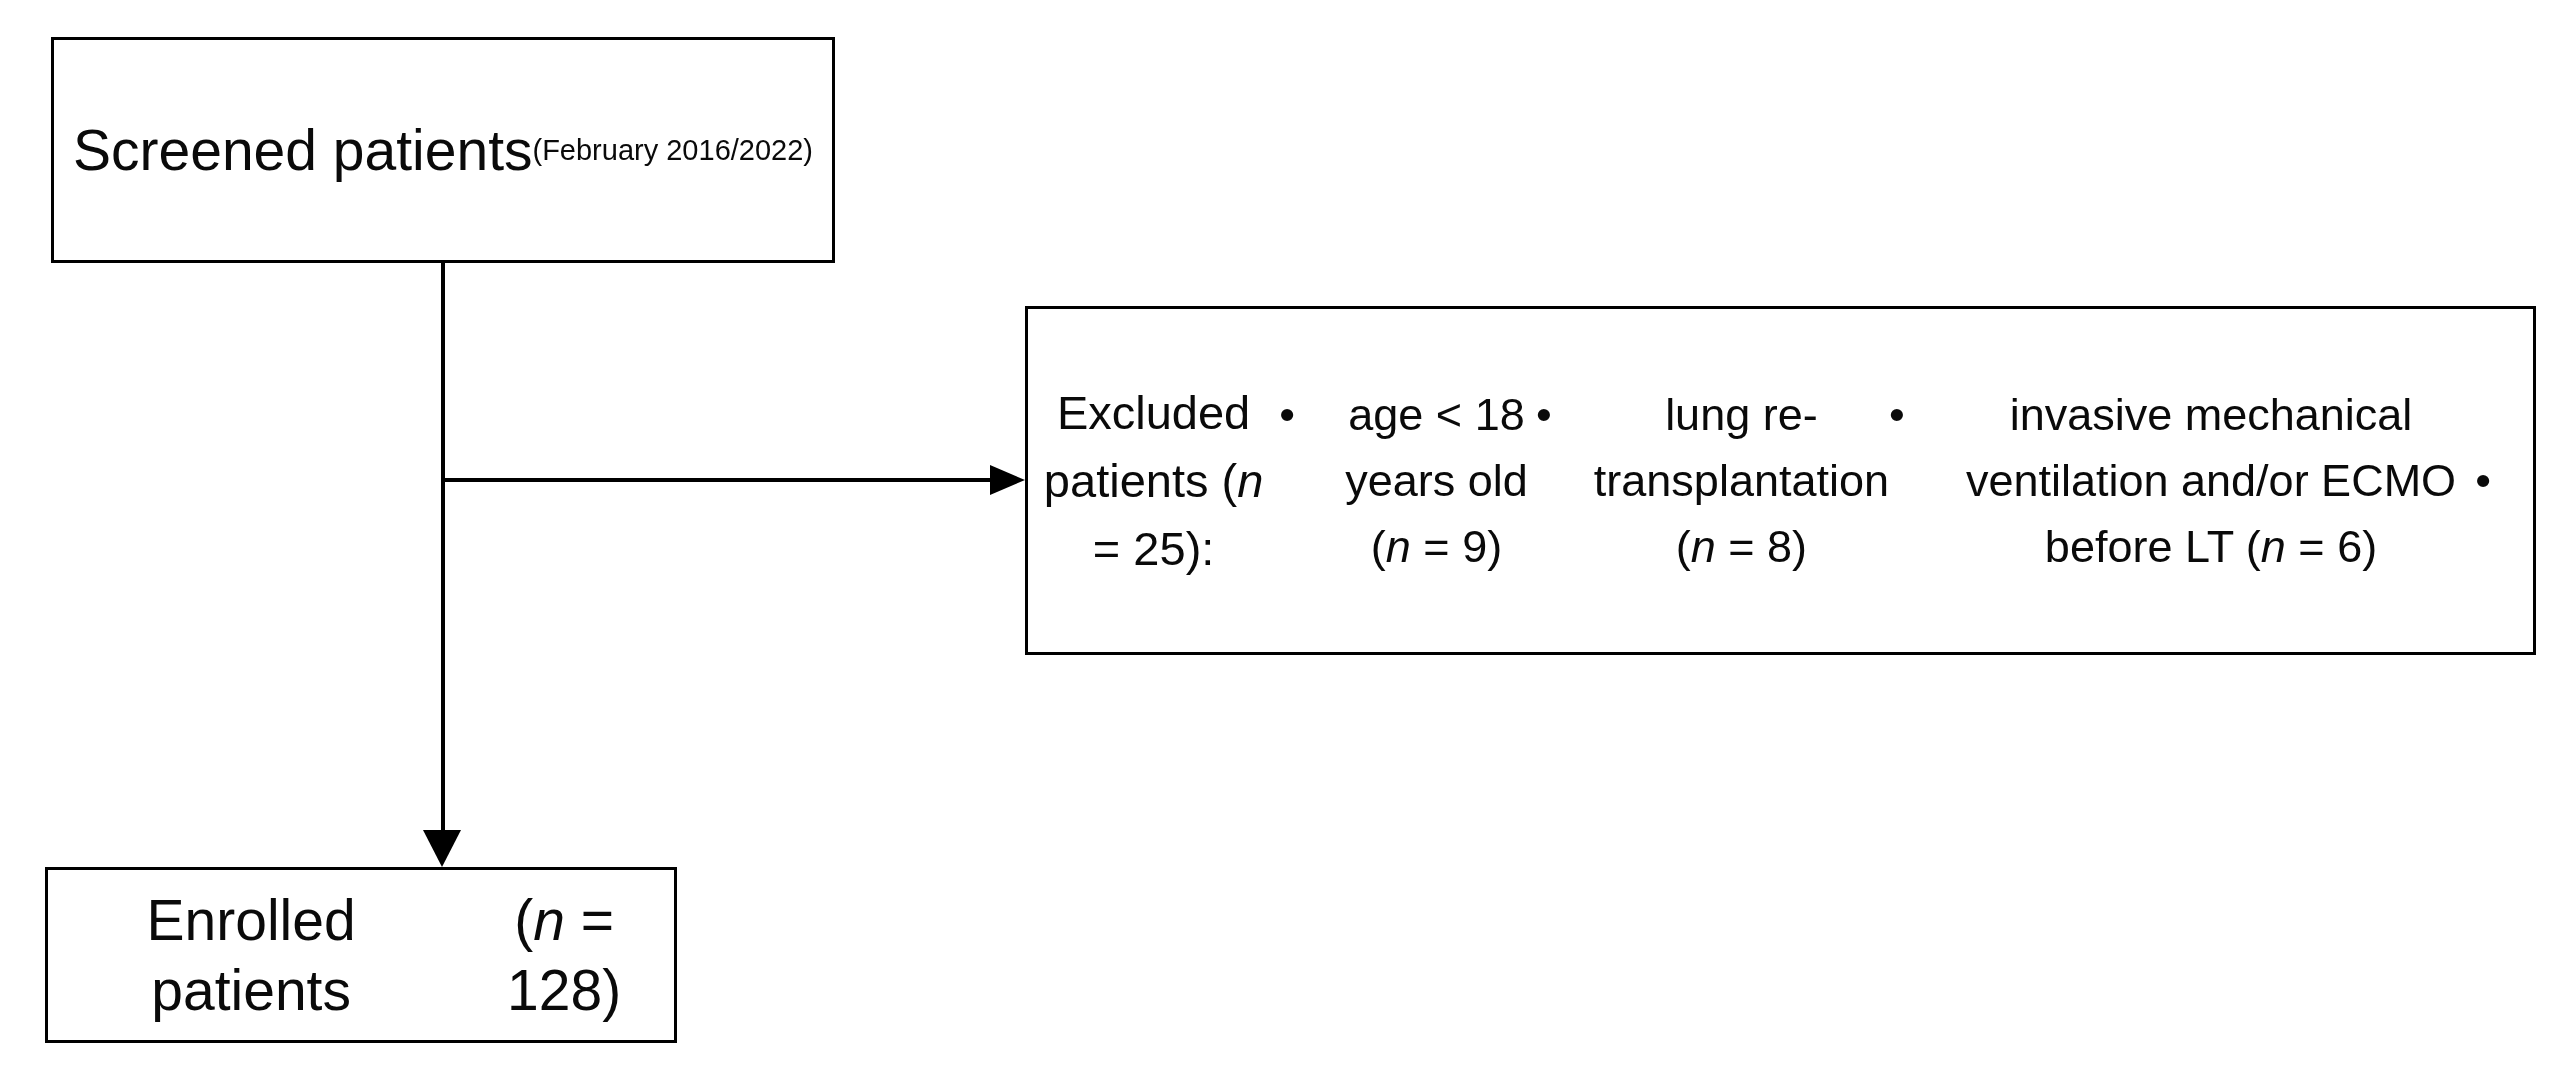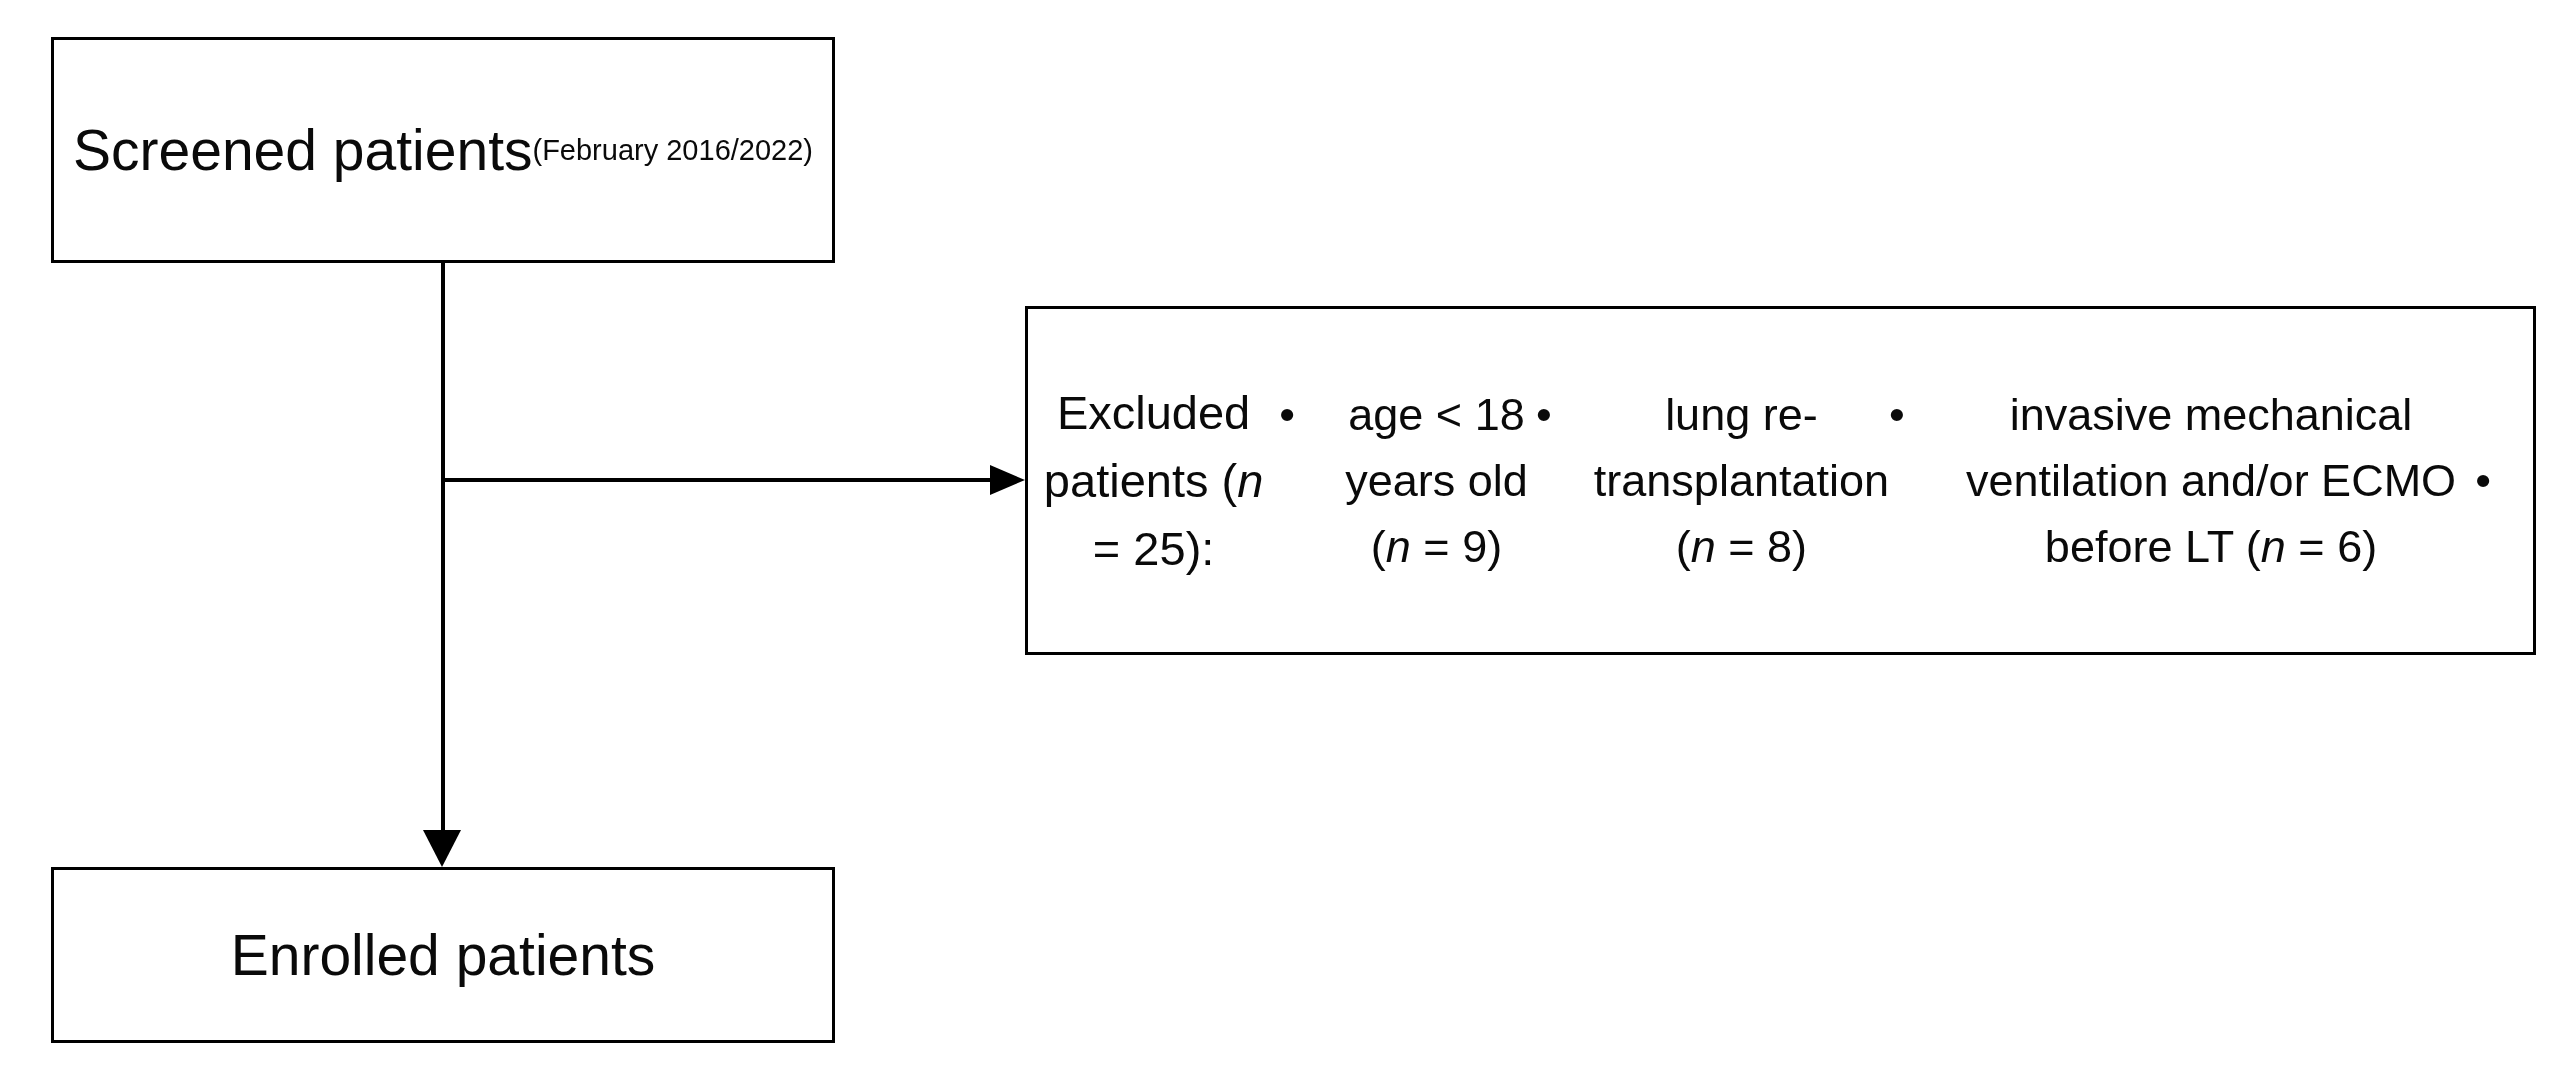--- a/index.html
+++ b/index.html
@@ -7,21 +7,21 @@
   body { font-family:"Liberation Sans", sans-serif; color:#0a0a0a; }
   .canvas { position:relative; width:2576px; height:1075px; background:#ffffff; overflow:hidden; }
 
   .box {
     position:absolute; border:3.5px solid #000000; background:#ffffff;
     display:flex; flex-direction:row; align-items:center; justify-content:center;
     text-align:center;
   }
   .box-screened { left:51px;  top:37px;  width:784px;  height:226px; }
   .box-excluded { left:1025px; top:306px; width:1511px; height:349px; }
-  .box-enrolled { left:51px;  top:867px; width:784px;  height:176px; }
+  .box-enrolled { left:45px;  top:867px; width:632px;  height:176px; }
 
   .t-lg  { font-size:57px; line-height:70px; }
   .t-sm  { font-size:29px; line-height:50px; }
   .x-title { font-size:47px; line-height:68px; }
   .x-item  { font-size:45px; line-height:66px; display:flex; align-items:baseline; justify-content:center; }
   .x-item .bullet { margin-right:42px; }
   .n { font-style:italic; }
 
   .vline { position:absolute; left:441px; top:263px; width:3.5px; height:571px; background:#000000; }
   .vhead { position:absolute; left:423px; top:830px; width:0; height:0;
@@ -66,16 +66,17 @@
         <span><span>invasive mechanical ventilation and/or ECMO before LT (</span><span class="n">n</span><span> = 6)</span></span>
     </div>
 
     <div class="x-item">
       <span class="bullet">•</span>
     </div>
   </div>
 
   <div class="box box-enrolled">
     <div class="t-lg">Enrolled patients</div>
+    <div class="t-lg"><span>(</span><span class="n">n</span><span> = 128)</span></div>
   </div>
 
 </div>
 
 
 </body></html>

